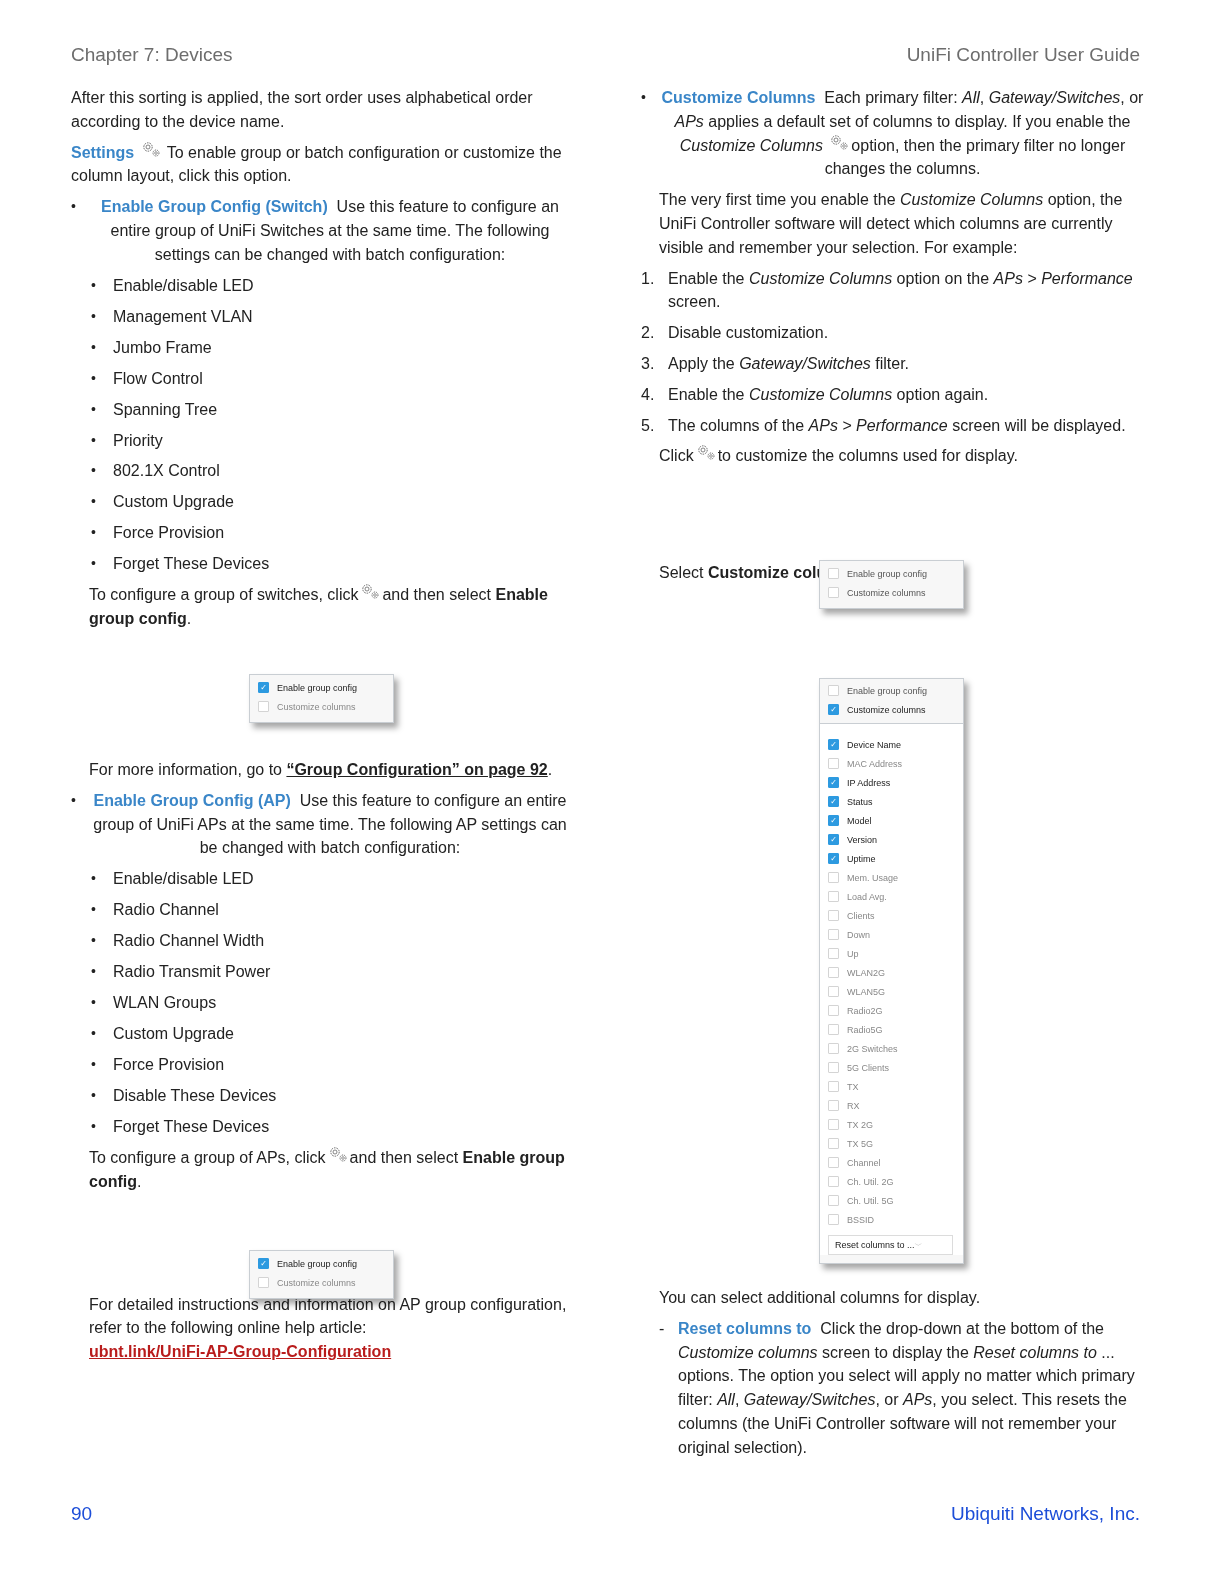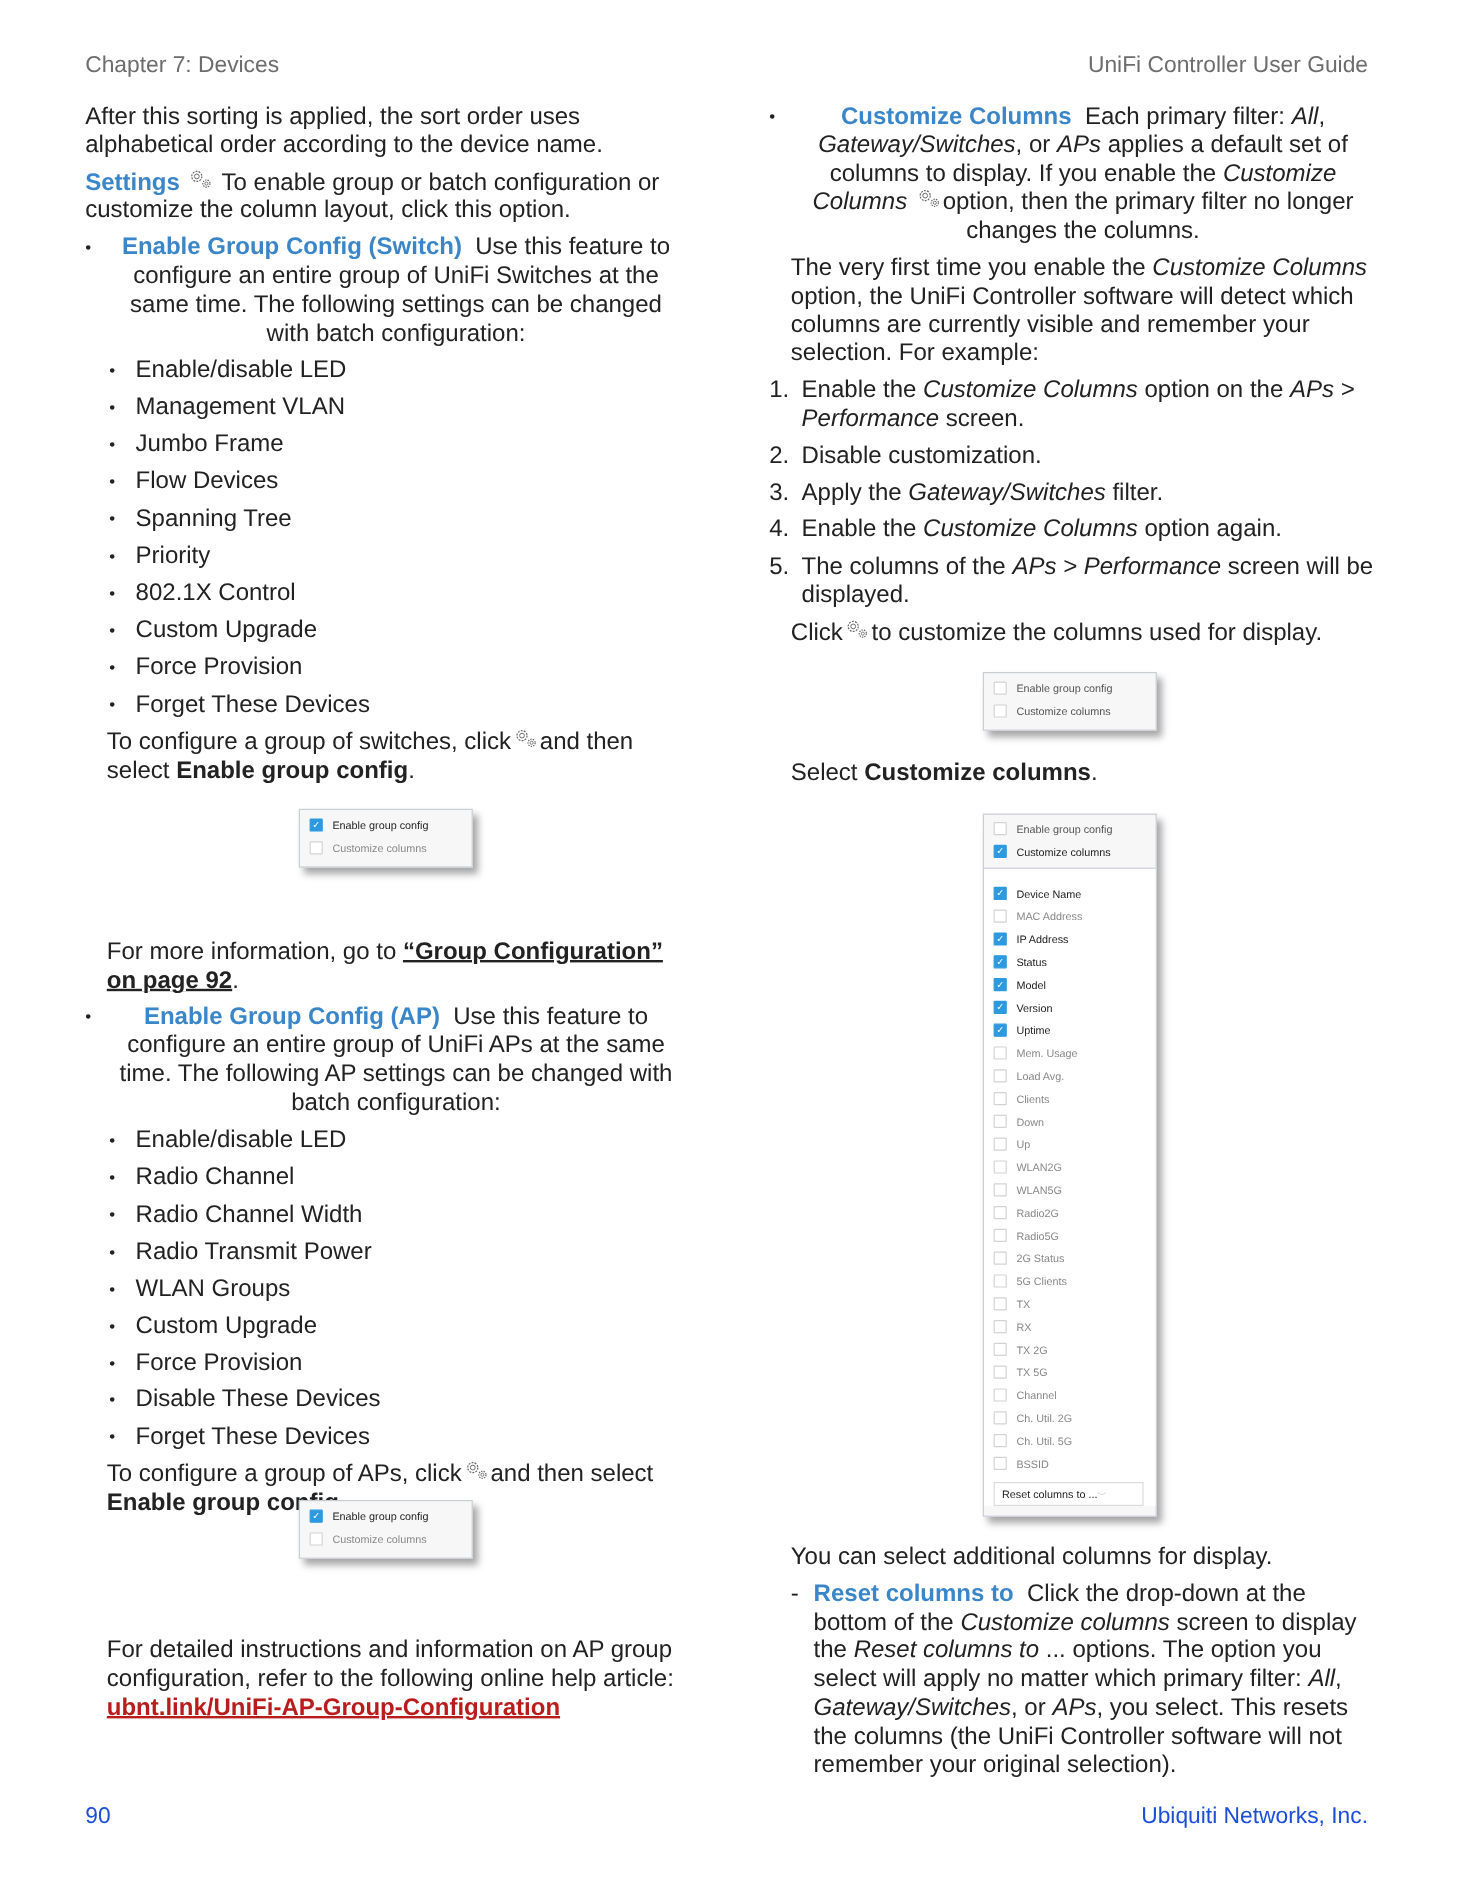--- a/index.html
+++ b/index.html
@@ -1,21 +1,21 @@
 <!DOCTYPE html>
 <html><head>
 <meta charset="utf-8">
 <style>
   html, body { margin:0; padding:0; background:#fff; }
   body { width:1224px; height:1584px; position:relative; font-family:"Liberation Sans", sans-serif; color:#222; }
   .hdr { position:absolute; top:44px; font-size:19px; color:#6d6d6d; }
   .hdr.left { left:71px; } .hdr.right { right:84px; }
   .ftr { position:absolute; top:1503px; font-size:19px; color:#1d4ed8; }
   .ftr.left { left:71px; } .ftr.right { right:84px; }
-  .col { position:absolute; top:86px; font-size:20px; line-height:23.8px; }
+  .col { position:absolute; top:86px; font-size:16px; line-height:23.8px; }
   .col.left { left:71px; width:500px; }
   .col.right { left:641px; width:505px; }
   p { margin:0 0 7px 0; }
   .blue { color:#3a86c8; font-weight:bold; }
   .b { font-weight:bold; }
   .i { font-style:italic; }
   .link { font-weight:bold; text-decoration:underline; color:#222; }
   .ulink { font-weight:bold; text-decoration:underline; color:#b91c1c; }
   .bullet { position:relative; padding-left:18px; margin-bottom:7px;text-align:center; }
   .bullet::before { content:"•"; position:absolute; left:0; top:0; font-size:14px; }
@@ -65,21 +65,21 @@
     <span>To enable group or batch configuration or customize the column layout, click this option.</span>
   </p>
   <div class="bullet">
     <span class="blue">Enable Group Config (Switch)</span>&nbsp;
     <span>Use this feature to configure an entire group of UniFi Switches at the same time. The following settings can be changed with batch configuration:</span>
   </div>
   <div id="switch-list">
       <div class="sub">Enable/disable LED</div>
       <div class="sub">Management VLAN</div>
       <div class="sub">Jumbo Frame</div>
-      <div class="sub">Flow Devices</div>
+      <div class="sub">Flow Control</div>
       <div class="sub">Spanning Tree</div>
       <div class="sub">Priority</div>
       <div class="sub">802.1X Control</div>
       <div class="sub">Custom Upgrade</div>
       <div class="sub">Force Provision</div>
       <div class="sub">Forget These Devices</div>
     </div>
   <p class="indent">
     <span>To configure a group of switches, click</span><svg class="gear">
         <use href="#gears"></use>
@@ -259,21 +259,21 @@
         <div class="prow">
           <span class="cb"></span>
           <span class="lbl">Radio2G</span>
         </div>
         <div class="prow">
           <span class="cb"></span>
           <span class="lbl">Radio5G</span>
         </div>
         <div class="prow">
           <span class="cb"></span>
-          <span class="lbl">2G Status</span>
+          <span class="lbl">2G Switches</span>
         </div>
         <div class="prow">
           <span class="cb"></span>
           <span class="lbl">5G Clients</span>
         </div>
         <div class="prow">
           <span class="cb"></span>
           <span class="lbl">TX</span>
         </div>
         <div class="prow">

